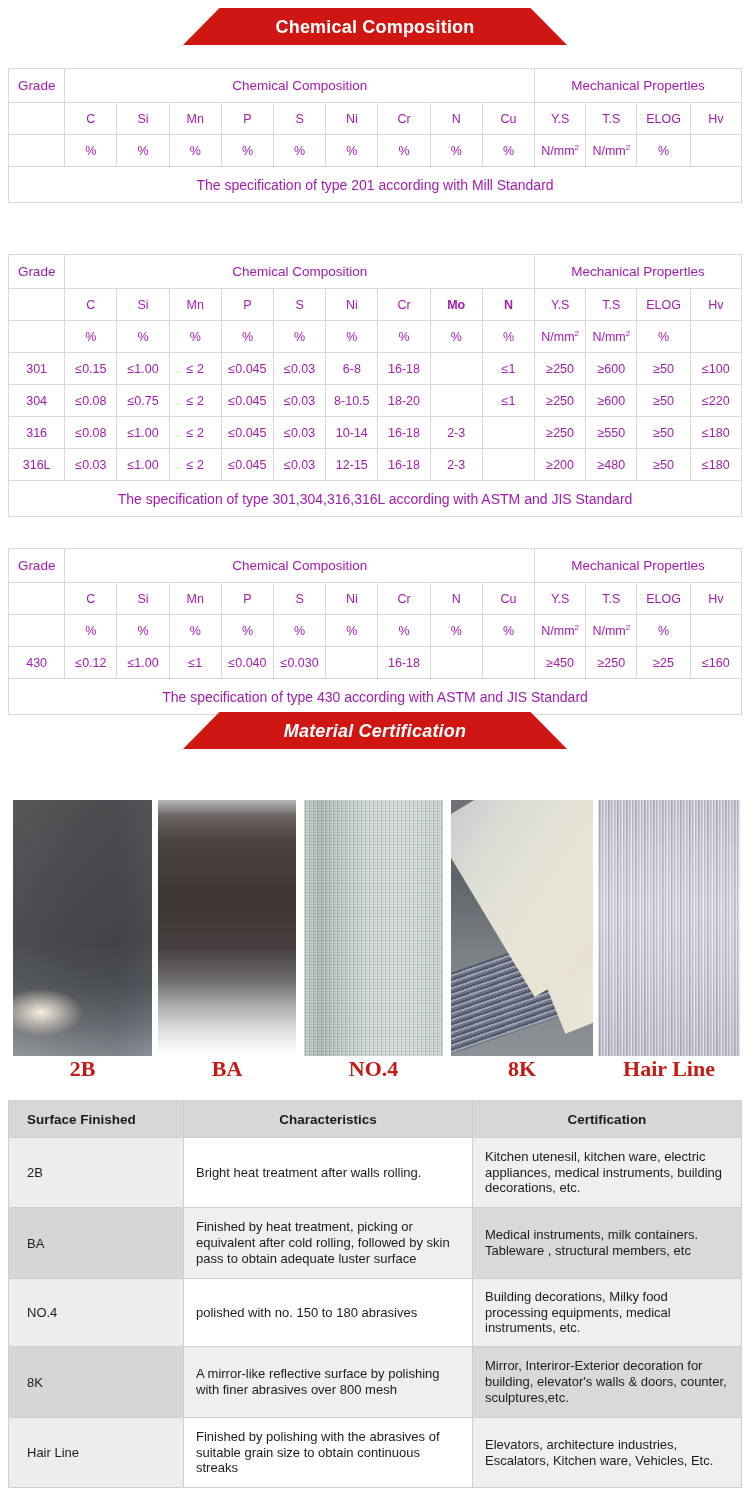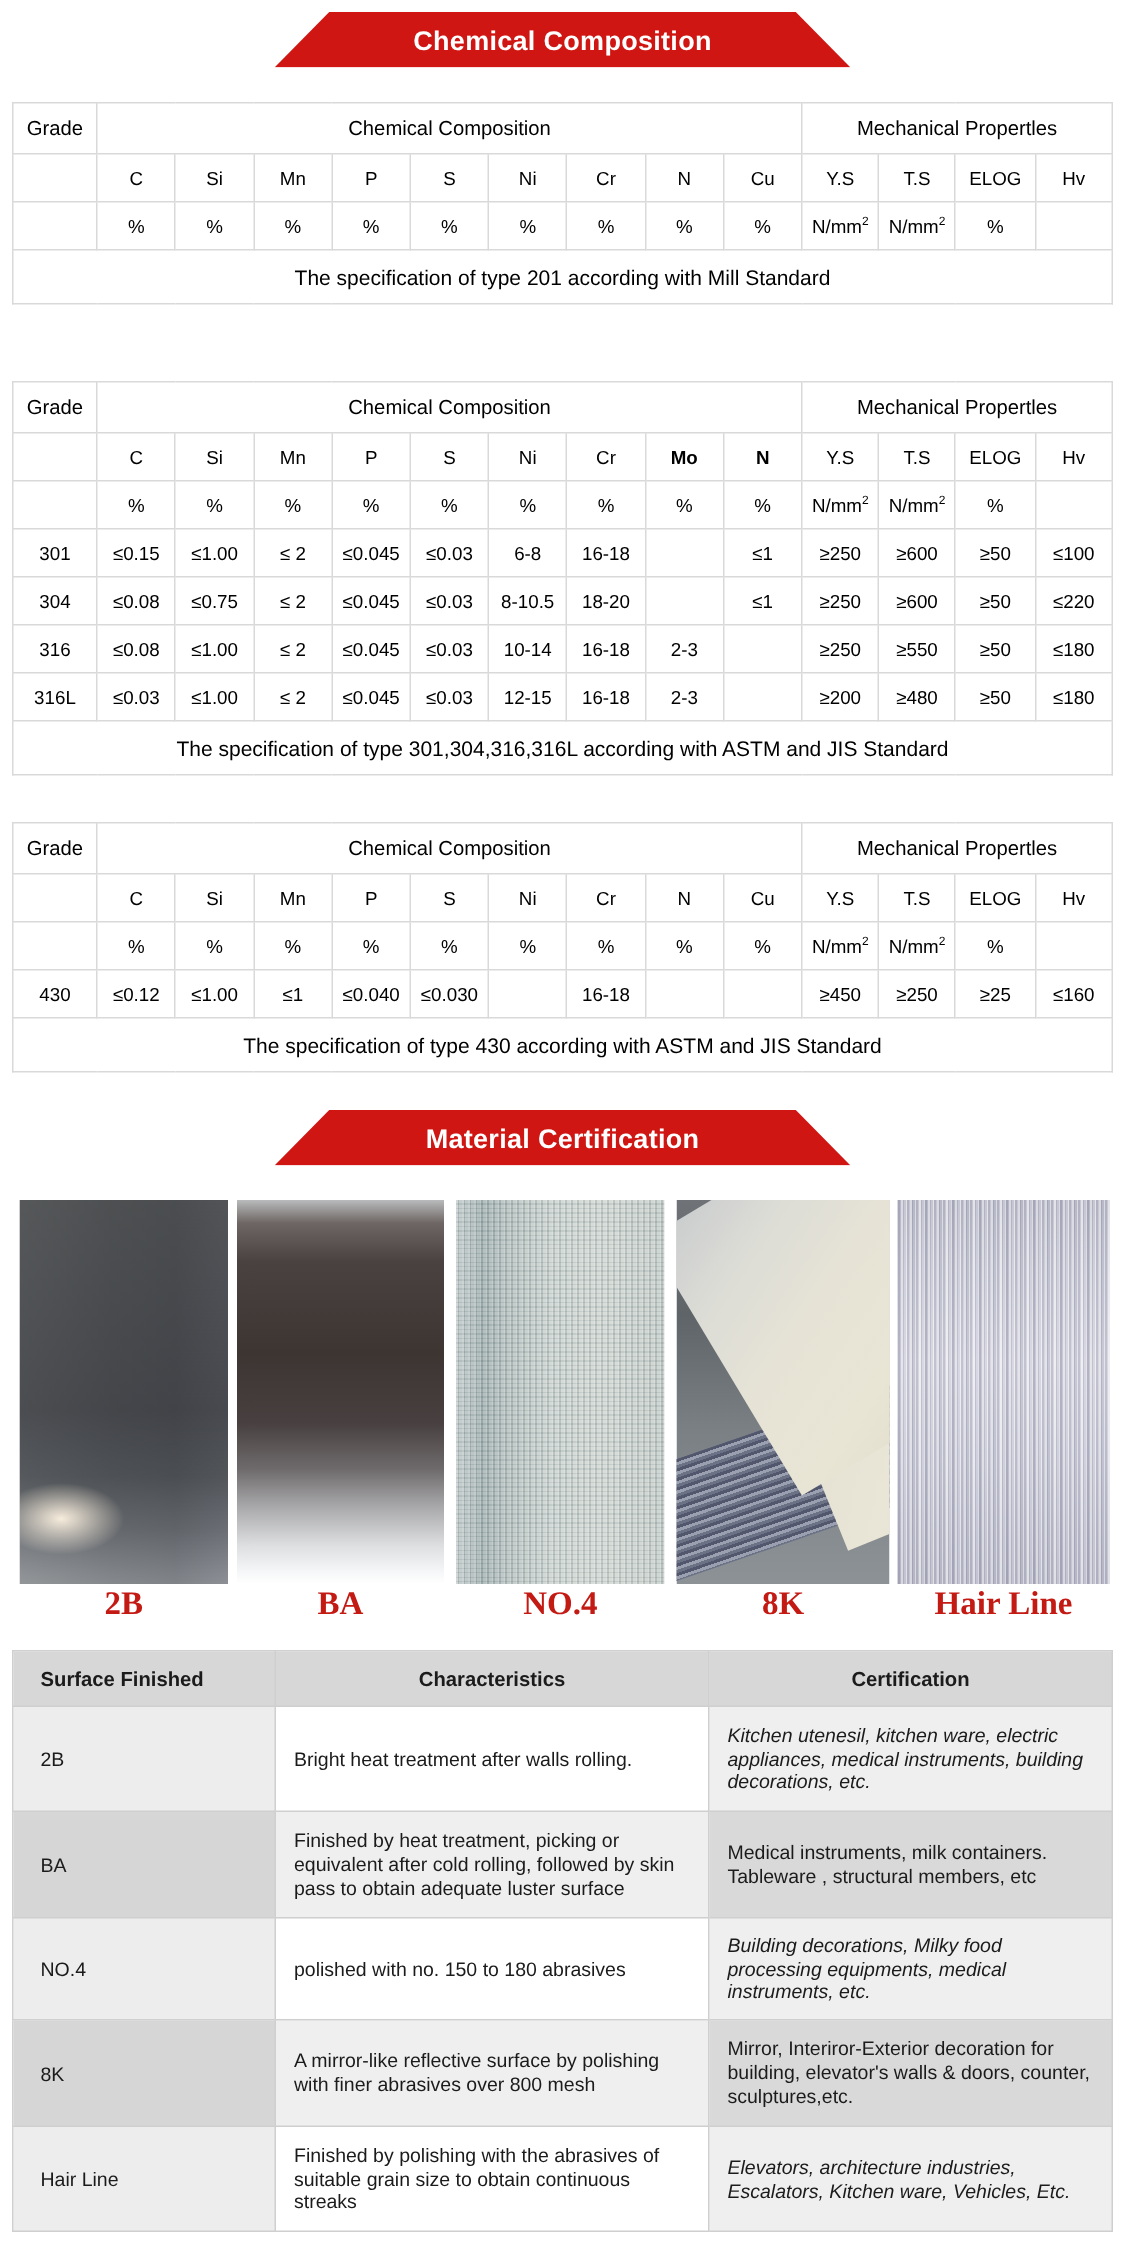--- a/index.html
+++ b/index.html
@@ -30,21 +30,21 @@
     white-space: nowrap;
     line-height: 1;
   }
 
   
   .spec-table {
     position: absolute;
     border-collapse: collapse;
     table-layout: fixed;
     font-size: 12.5px;
-    color: #000000;
+    color: #a21caf;
     background: #fff;
   }
   .spec-table td, .spec-table th {
     border: 1px solid #d9d9d9;
     text-align: center;
     vertical-align: middle;
     font-weight: normal;
     padding: 0 1px;
     white-space: nowrap;
     overflow: hidden;
@@ -135,21 +135,21 @@
     text-align: center;
   }
   .finish-table thead th.col-name { text-align: left; padding-left: 18px; }
   .finish-table td.col-name { padding-left: 18px; font-size: 13px; }
   .finish-table td.col-body { padding: 6px 10px 6px 12px; line-height: 1.22; font-size: 13px; }
   .finish-table tbody tr.odd td { background: #ededee; }
   .finish-table tbody tr.odd td.col-body { background: #ffffff; }
   .finish-table tbody tr.even td { background: #d6d6d6; }
   .finish-table tbody tr.even td.col-body { background: #efefef; }
   .finish-table tbody tr.even td.col-apps { background: #d9d9d9; }
-  .finish-table tbody tr.odd td.col-apps { background: #efefef; font-style: italic; }
+  .finish-table tbody tr.odd td.col-apps { background: #efefef; }
 </style>
 </head>
 <body>
 
 <div id="page">
 
   <div class="banner-wrap" style="top:8px;">
     <div class="banner">
       <span class="banner-text">Chemical Composition</span>
     </div>
@@ -411,21 +411,21 @@
           <td>≥250</td>
           <td>≥25</td>
           <td>≤160</td>
         </tr>
         <tr>
           <td class="note" colspan="14" style="height:36px">The specification of type 430 according with ASTM and JIS Standard</td>
         </tr>
       </tbody>
     </table>
 
-  <div class="banner-wrap" style="top:740px;">
+  <div class="banner-wrap" style="top:712px;font-style:italic;">
     <div class="banner">
       <span class="banner-text">Material Certification</span>
     </div>
   </div>
 
   <div class="samples">
     <div class="sample" style="left:13px; width:139px;">
         <div class="swatch sw-2b"></div>
       </div>
     <div class="sample" style="left:158px; width:138px;">

